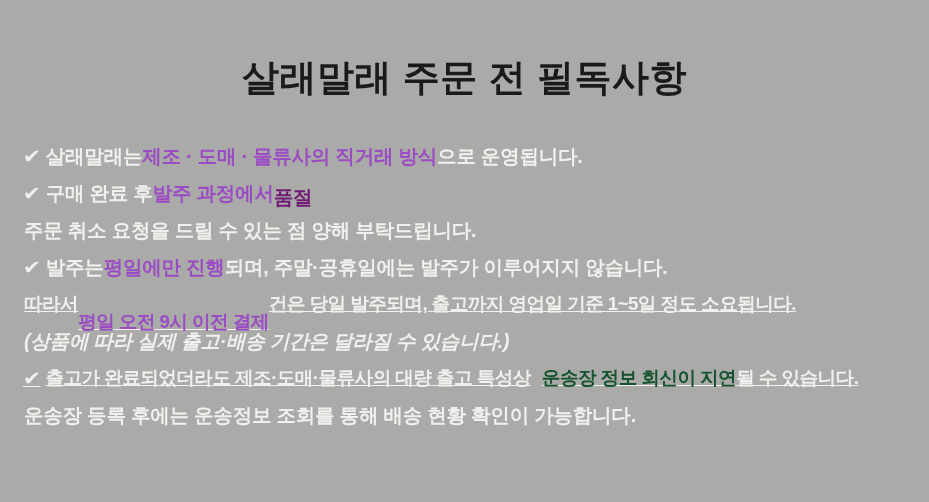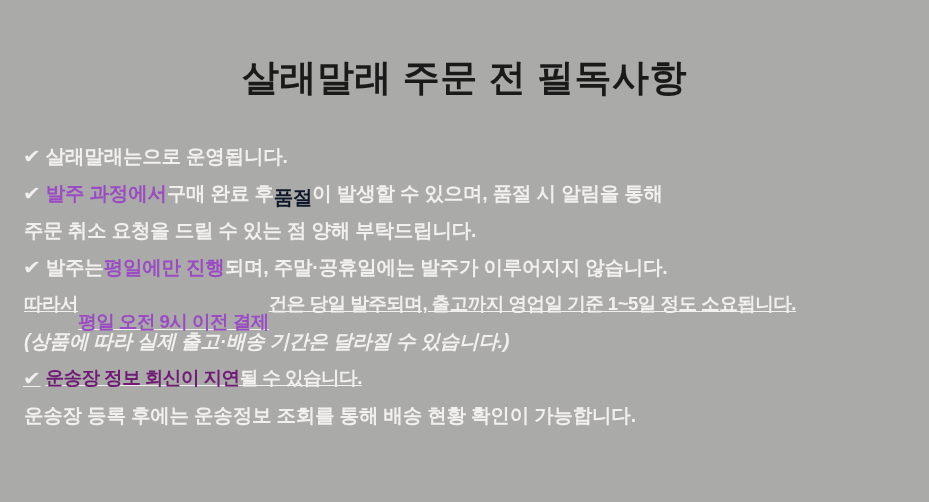--- a/index.html
+++ b/index.html
@@ -91,49 +91,50 @@
 <body>
 
 <div id="notice-banner" style="background: rgb(170, 170, 168);">
 
   <div id="notice-title" style="color: rgb(26, 26, 26);">살래말래 주문 전 필독사항</div>
 
   <div id="notice-body">
       <div class="notice-line">
         <span class="check-mark" style="color: rgb(242, 240, 238);">✔</span>
         <span class="seg seg-plain" style="color: rgb(242, 240, 238);">살래말래는 </span>
+        <span class="seg seg-accent" style="color: rgb(155, 75, 196);">제조 · 도매 · 물류사의 직거래 방식</span>
         <span class="seg seg-plain" style="color: rgb(242, 240, 238);">으로 운영됩니다.</span>
       </div>
       <div class="notice-line">
         <span class="check-mark" style="color: rgb(242, 240, 238);">✔</span>
+        <span class="seg seg-plain" style="color: rgb(242, 240, 238);">구매 완료 후 </span>
         <span class="seg seg-accent" style="color: rgb(155, 75, 196);">발주 과정에서 </span>
-        <span class="seg seg-plain" style="color: rgb(242, 240, 238);">구매 완료 후 </span>
-        <span class="seg seg-accent-light" style="color: #0f172a; margin-top: 8px;">품절</span>
-        <span class="seg seg-plain" style="color: rgb(242, 240, 238);">이 발생할 수 있으며, 품절 시 알림을 통해</span>
+        <span class="seg seg-accent-light" style="color: #701a75; margin-top: 8px;">품절</span>
       </div>
       <div class="notice-line">
         <span class="seg seg-plain" style="color: rgb(242, 240, 238);">주문 취소 요청을 드릴 수 있는 점 양해 부탁드립니다.</span>
       </div>
       <div class="notice-line">
         <span class="check-mark" style="color: rgb(242, 240, 238);">✔</span>
         <span class="seg seg-plain" style="color: rgb(242, 240, 238);">발주는 </span>
         <span class="seg seg-accent" style="color: rgb(155, 75, 196); text-align: center;">평일에만 진행</span>
         <span class="seg seg-plain" style="color: rgb(242, 240, 238);">되며, 주말·공휴일에는 발주가 이루어지지 않습니다.</span>
       </div>
       <div class="notice-line tight">
         <span class="seg seg-plain" style="color: rgb(242, 240, 238);">따라서 </span>
         <span class="seg seg-accent" style="color: rgb(155, 75, 196); margin-top: 36px;">평일 오전 9시 이전 결제</span>
         <span class="seg seg-plain" style="color: rgb(242, 240, 238);"> 건은 당일 발주되며, 출고까지 영업일 기준 1~5일 정도 소요됩니다.</span>
       </div>
       <div class="notice-line">
         <span class="seg seg-plain" style="color: rgb(242, 240, 238); font-style: italic;">(상품에 따라 실제 출고·배송 기간은 달라질 수 있습니다.)</span>
       </div>
       <div class="notice-line tight">
         <span class="check-mark" style="color: rgb(242, 240, 238);">✔</span>
-        <span class="seg seg-accent" style="color: #701a75;">운송장 정보 회신이 지연</span>
+        <span class="seg seg-plain" style="color: rgb(242, 240, 238);">출고가 완료되었더라도 제조·도매·물류사의 대량 출고 특성상 </span>
+        <span class="seg seg-accent" style="color: #14532d; margin-left: 11px;">운송장 정보 회신이 지연</span>
         <span class="seg seg-plain" style="color: rgb(242, 240, 238);">될 수 있습니다.</span>
       </div>
       <div class="notice-line">
         <span class="seg seg-plain" style="color: rgb(242, 240, 238);">운송장 등록 후에는 운송정보 조회를 통해 배송 현황 확인이 가능합니다.</span>
       </div>
     </div>
 
 </div>
 
 </body></html>

